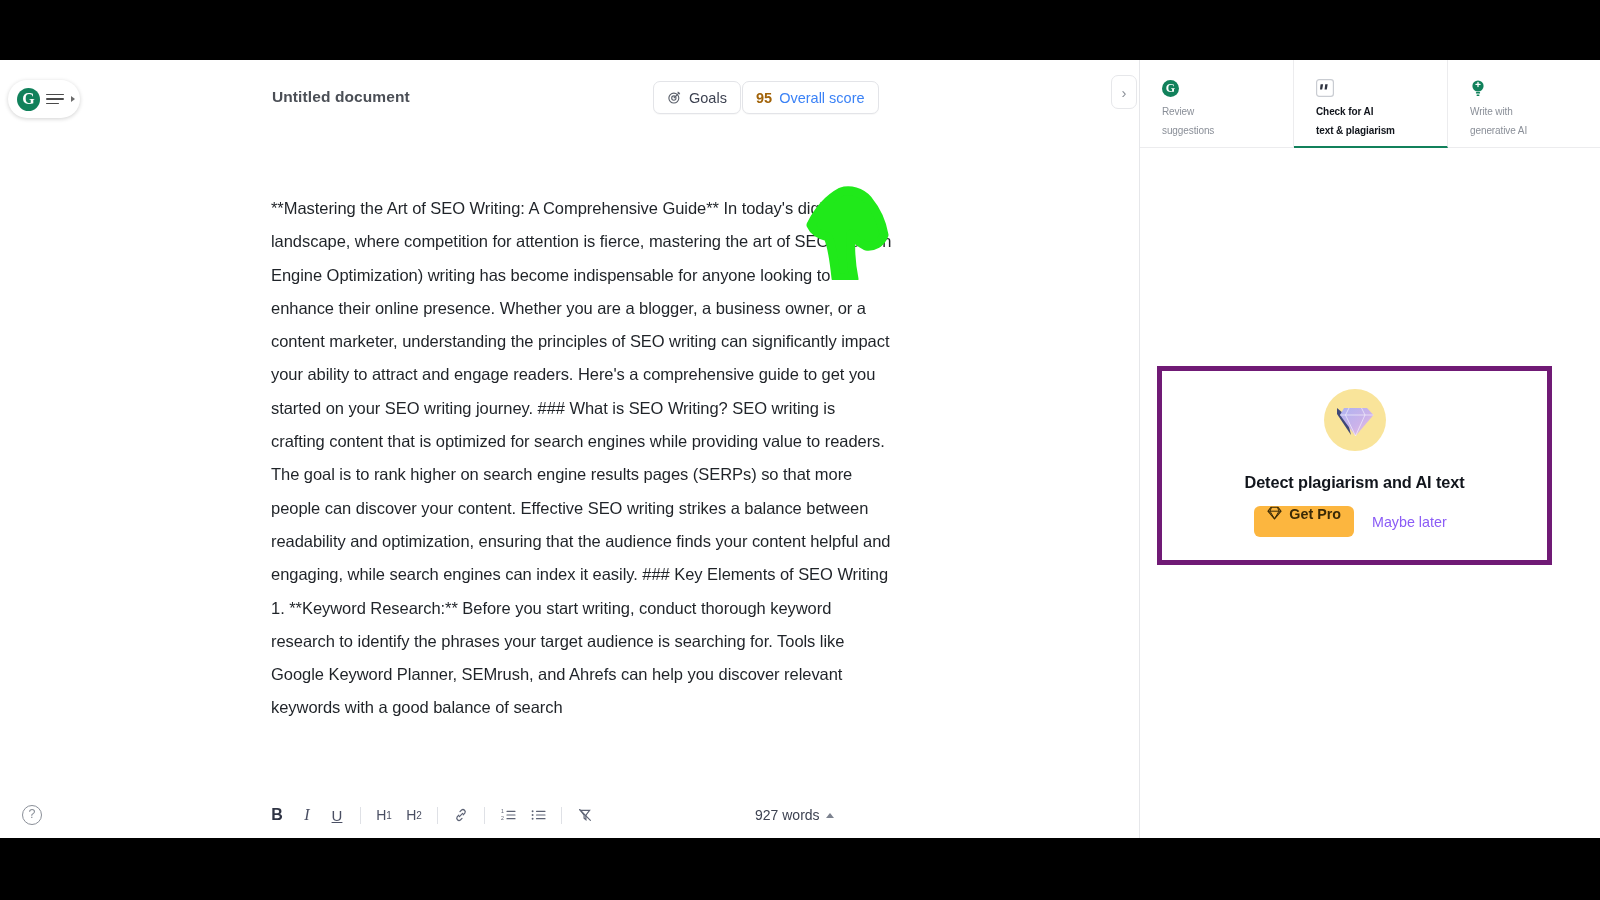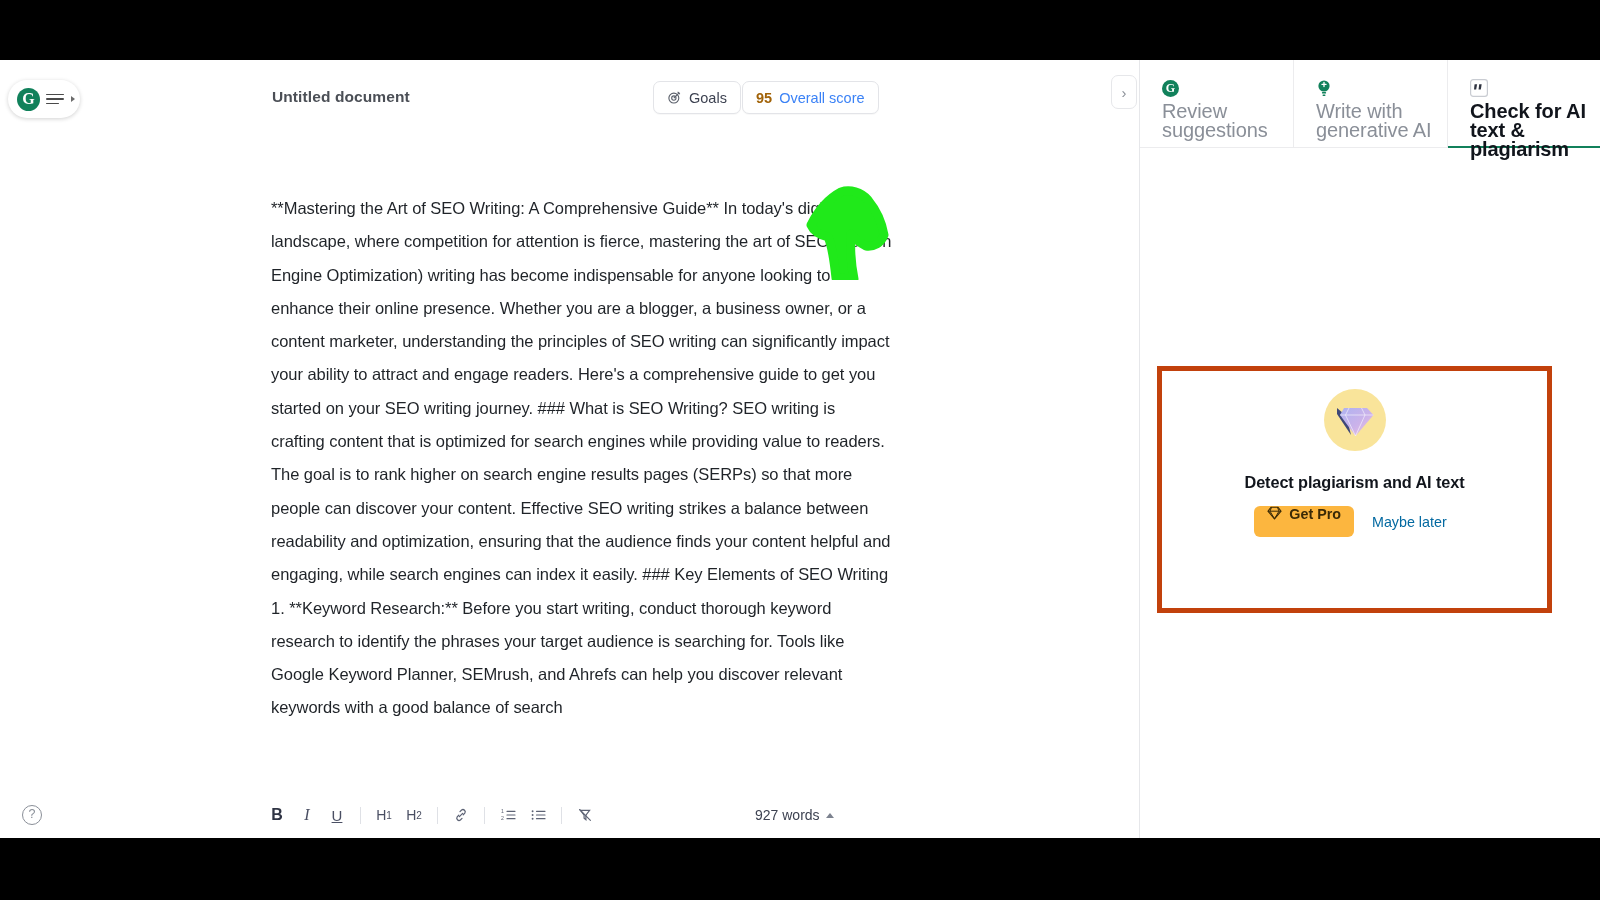--- a/index.html
+++ b/index.html
@@ -161,37 +161,37 @@
     flex: 1 1 0; height: 88px; background: #fff;
     border-right: 1px solid #ececee;
     border-bottom: 1px solid #ececee;
     padding: 18px 0 0 22px;
     cursor: pointer; position: relative;
   }
   .tab:last-child { border-right: none; }
   .tab.active { border-bottom: 2.5px solid #11815b; }
   .tab-ico { height: 20px; margin-bottom: 4px; display: flex; align-items: center; }
   .tab-label {
-    font-size: 20px; line-height: 19px; color: #8a8f98;
+    font-size: 10px; line-height: 19px; color: #8a8f98;
     letter-spacing: -.1px;
   }
   .tab.active .tab-label { color: #11151c; font-weight: 700; }
 
   .g-mini {
     width: 17px; height: 17px; border-radius: 50%;
     background: #11815b; color: #fff;
     font-family: "Liberation Serif", serif; font-weight: 700;
     font-size: 12px; line-height: 17px; text-align: center;
   }
 
   
   #promo-highlight {
     position: absolute; left: 17px; top: 306px;
-    width: 395px; height: 247px;
-    border: 5px solid #c2410c;
+    width: 395px; height: 199px;
+    border: 5px solid #701a75;
     box-sizing: border-box;
   }
   #promo-card {
     position: absolute; inset: 0;
     background: #fff;
     display: flex; flex-direction: column; align-items: center;
     padding-top: 18px;
   }
   .gem-circle {
     width: 62px; height: 62px; border-radius: 50%;
@@ -213,21 +213,21 @@
   }
   .getpro {
     background: #fcb63f;
     border-radius: 6px; border: none;
     height: 31px; padding: 0 13px;
     display: flex; align-items: flex-start; gap: 7px;
     font-size: 14.3px; font-weight: 700; color: #3a2a06;
     cursor: pointer; font-family: "Liberation Sans", sans-serif;
   }
   .maybe {
-    font-size: 14.3px; color: #0369a1; cursor: pointer;
+    font-size: 14.3px; color: #8b5cf6; cursor: pointer;
     padding: 0 8px;
   }
 
   
   #arrow-annotation {
     position: absolute; left: 798px; top: 115px;
     width: 110px; height: 105px;
     pointer-events: none;
   }
 </style>
@@ -347,46 +347,46 @@
         <div class="tab">
           <div class="tab-ico">
             <span class="g-mini">G</span>
           </div>
           <div class="tab-label">
             <span>Review</span><br>
             <span>suggestions</span>
           </div>
         </div>
 
+        <div class="tab active">
+          <div class="tab-ico">
+            <svg width="18" height="18" viewBox="0 0 18 18">
+              <rect x="0.6" y="0.6" width="16.8" height="16.8" rx="2.6" fill="none" stroke="#c9ccd2" stroke-width="1.2"></rect>
+              <path d="M4.6 5.2h2.5l-.9 5.4H4.0z" fill="#2f3340"></path>
+              <path d="M9.2 5.2h2.5l-.9 5.4H8.6z" fill="#2f3340"></path>
+            </svg>
+          </div>
+          <div class="tab-label">
+            <span>Check for AI</span><br>
+            <span>text &amp; plagiarism</span>
+          </div>
+        </div>
+
         <div class="tab">
           <div class="tab-ico">
             <svg width="16" height="19" viewBox="0 0 16 19">
               <circle cx="8" cy="7" r="5.6" fill="#11815b"></circle>
               <path d="M8 3.3v4.2M6 5.4h4" stroke="#fff" stroke-width="1.3" stroke-linecap="round"></path>
               <rect x="5.9" y="13.1" width="4.2" height="1.5" rx=".7" fill="#11815b"></rect>
               <rect x="6.5" y="15.4" width="3" height="1.5" rx=".7" fill="#11815b"></rect>
             </svg>
           </div>
           <div class="tab-label">
             <span>Write with</span><br>
             <span>generative AI</span>
-          </div>
-        </div>
-
-        <div class="tab active">
-          <div class="tab-ico">
-            <svg width="18" height="18" viewBox="0 0 18 18">
-              <rect x="0.6" y="0.6" width="16.8" height="16.8" rx="2.6" fill="none" stroke="#c9ccd2" stroke-width="1.2"></rect>
-              <path d="M4.6 5.2h2.5l-.9 5.4H4.0z" fill="#2f3340"></path>
-              <path d="M9.2 5.2h2.5l-.9 5.4H8.6z" fill="#2f3340"></path>
-            </svg>
-          </div>
-          <div class="tab-label">
-            <span>Check for AI</span><br>
-            <span>text &amp; plagiarism</span>
           </div>
         </div>
       </div>
 
       <div id="promo-highlight">
         <div id="promo-card">
 
           <div class="gem-circle">
             <svg width="42" height="38" viewBox="0 0 42 38">
               <defs>

